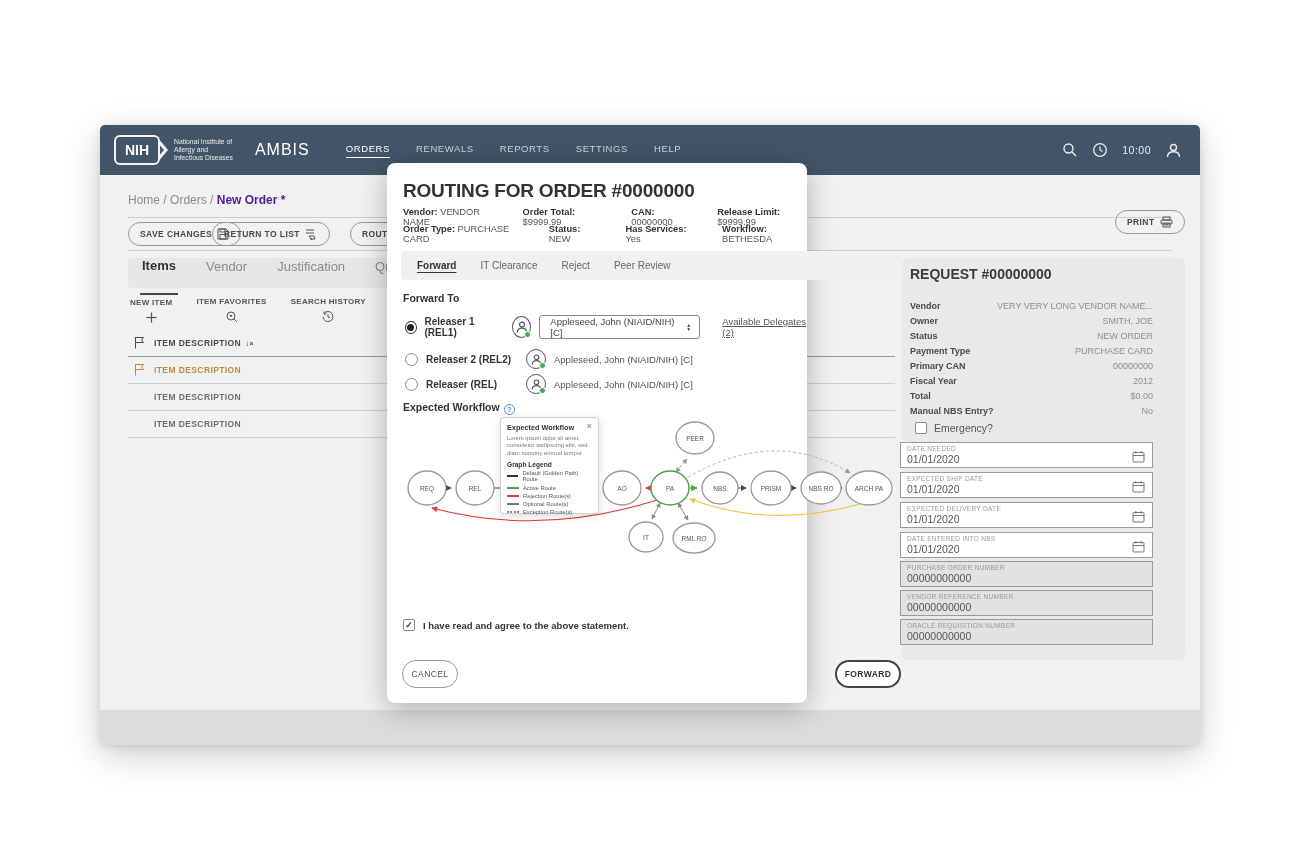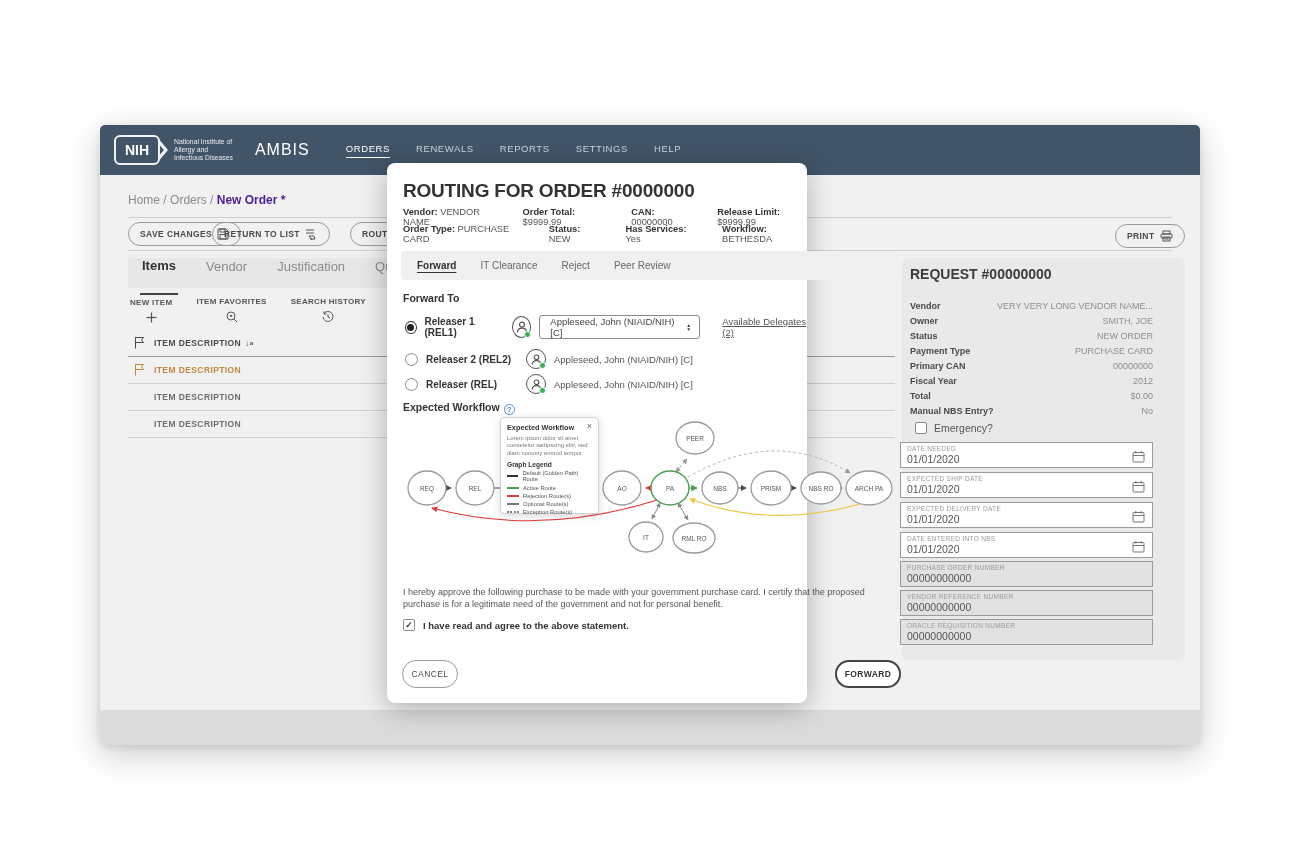--- a/index.html
+++ b/index.html
@@ -134,20 +134,35 @@
       <div>Infectious Diseases</div>
     </div>
     <div class="appname">AMBIS</div>
     <div class="nav-items">
       <div class="nav-item active">ORDERS</div>
       <div class="nav-item">RENEWALS</div>
       <div class="nav-item">REPORTS</div>
       <div class="nav-item">SETTINGS</div>
       <div class="nav-item">HELP</div>
     </div>
+    <div class="nav-right">
+      <svg width="16" height="16" viewBox="0 0 16 16" fill="none" stroke="#e8ecef" stroke-width="1.4">
+          <circle cx="6.5" cy="6.5" r="4.5"></circle>
+          <line x1="10" y1="10" x2="14" y2="14"></line>
+        </svg>
+      <svg width="16" height="16" viewBox="0 0 16 16" fill="none" stroke="#e8ecef" stroke-width="1.3">
+          <circle cx="8" cy="8" r="6.3"></circle>
+          <path d="M8,4.5 V8 L10.5,9.5"></path>
+        </svg>
+      <div class="nav-time">10:00</div>
+      <svg width="17" height="17" viewBox="0 0 17 17" fill="none" stroke="#e8ecef" stroke-width="1.4">
+          <circle cx="8.5" cy="5.5" r="3"></circle>
+          <path d="M2.5,15 C2.5,11.5 5,9.8 8.5,9.8 C12,9.8 14.5,11.5 14.5,15"></path>
+        </svg>
+    </div>
   </div>
 
   <div class="content"></div>
   <div class="footerstrip"></div>
 
   <div class="crumb">
     <span>Home</span>
     <span>/</span>
     <span>Orders</span>
     <span>/</span>
@@ -168,21 +183,21 @@
     <svg width="13" height="12" viewBox="0 0 13 12" fill="none" stroke="#555" stroke-width="1">
         <line x1="1" y1="2" x2="9" y2="2"></line>
         <line x1="1" y1="5" x2="9" y2="5"></line>
         <path d="M4,8 h5 l1,3 h-4 z"></path>
         <circle cx="6.5" cy="11.2" r=".6"></circle>
       </svg>
   </div>
   <div class="pill" style="left:250px; top:97px; width:92px;">
     <span>ROUTING</span>
   </div>
-  <div class="pill" style="left:1015px; top:99px;">
+  <div class="pill" style="left:1015px; top:85px;">
     <span>PRINT</span>
     <svg width="13" height="12" viewBox="0 0 13 12" fill="none" stroke="#555" stroke-width="1">
         <rect x="3" y="1" width="7" height="3"></rect>
         <rect x="1" y="4" width="11" height="4" rx="1"></rect>
         <rect x="3" y="7" width="7" height="4"></rect>
         <line x1="4.5" y1="9" x2="8.5" y2="9"></line>
       </svg>
   </div>
   <div class="hr" style="top:125px"></div>
 
@@ -496,21 +511,20 @@
       <div class="leg-row">
           <span class="leg-swatch ls-opt"></span>
           <span class="leg-label">Optional Route(s)</span>
         </div>
       <div class="leg-row">
           <span class="leg-swatch ls-exc"></span>
           <span class="leg-label">Exception Route(s)</span>
         </div>
     </div>
 
-    <div class="m-statement">I hereby approve the following purchase to be made with your government purchase card. I certify that the proposed purchase is for a legitimate need of the government and not for personal benefit.</div>
     <div class="m-agree">
       <span class="cbx">✓</span>
       <span>I have read and agree to the above statement.</span>
     </div>
     <div class="btn cancel">CANCEL</div>
     <div class="btn fwd">FORWARD</div>
   </div>
 
 </div>
 

